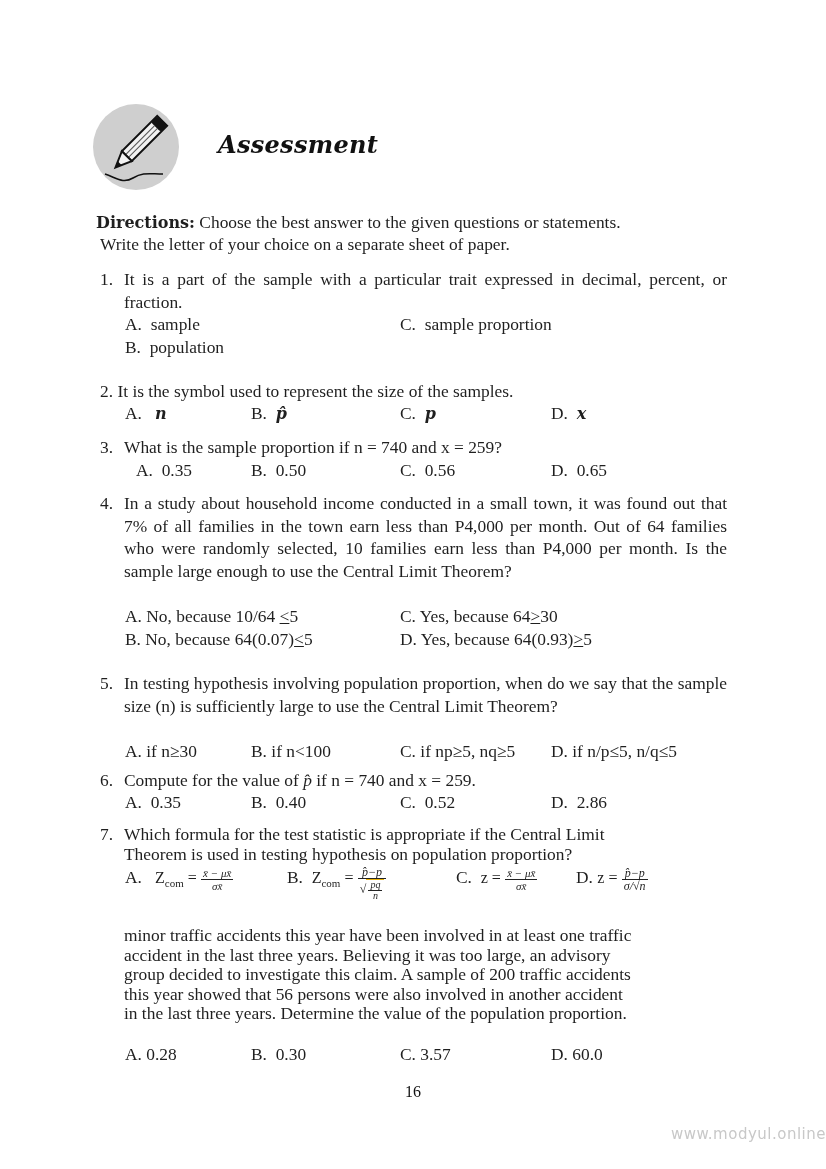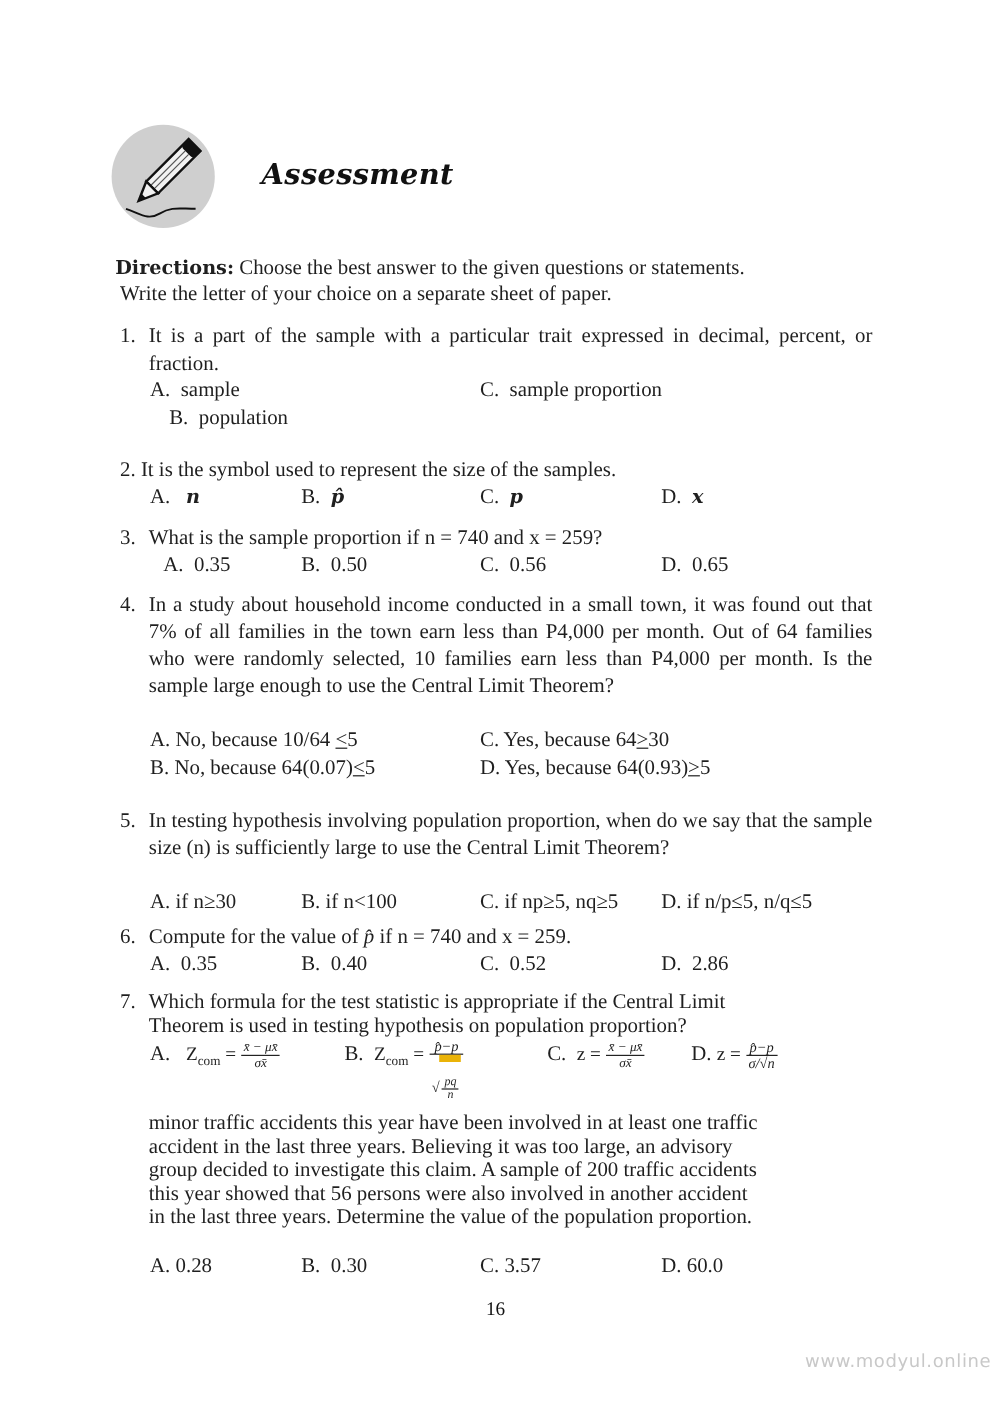--- a/index.html
+++ b/index.html
@@ -11,21 +11,21 @@
   .header-icon { left:93px; top:104px; width:86px; height:86px; border-radius:50%; background:#cfcfcf; }
   .title { left:218px; top:130px; font-family:"DejaVu Serif",serif; font-weight:bold; font-style:italic; font-size:24px; color:#111; letter-spacing:0.3px; }
   .bold { font-weight:bold; font-family:"DejaVu Serif",serif; font-size:16px; }
   .num { display:inline-block; width:24px; }
   .opt { position:absolute; white-space:nowrap; }
   .sym { font-weight:bold; font-style:italic; font-family:"DejaVu Serif",serif; font-size:16px; }
   .u { text-decoration:underline; }
   .frac { display:inline-block; vertical-align:middle; text-align:center; font-style:italic; font-size:11px; line-height:12px; }
   .frac .top { display:block; border-bottom:1px solid #222; padding:0 2px; }
   .frac .bot { display:block; padding:0 2px; }
-  .sqrt { display:inline-block; border-top:6px solid #eab308; padding:12px 2px; }
+  .sqrt { display:inline-block; border-top:1px solid #eab308; padding:0 2px; }
   .page-number { left:0; width:826px; top:1083px; text-align:center; font-family:"Liberation Serif",serif; font-size:16px; color:#111; }
   .watermark { left:0; width:826px; top:1125px; text-align:right; font-family:"DejaVu Sans",sans-serif; font-size:15px; color:#c8c8c8; letter-spacing:0.5px; }
 </style>
 </head>
 <body>
 
 <div class="abs header-icon">
   <svg width="86" height="86" viewBox="0 0 86 86">
     <g transform="rotate(45 43 43)">
       <rect x="36" y="6" width="14" height="50" fill="#f2f2f2" stroke="#111" stroke-width="2"></rect>
@@ -47,21 +47,21 @@
 <div class="abs txt" style="left:100px; top:233px; width:627px;">Write the letter of your choice on a separate sheet of paper.</div>
 
 <div class="abs txt" style="left:100px; top:268px; width:627px;">
   <div style="display:flex;">
     <span class="num">1.</span>
     <span class="just" style="flex:1;">It is a part of the sample with a particular trait expressed in decimal, percent, or fraction.</span>
   </div>
 </div>
 <div class="abs txt" style="left:0; top:313px; width:826px; height:46px;">
   <span class="opt" style="left:125px; top:0;"><span>A.</span>&nbsp; <span>sample</span></span>
-  <span class="opt" style="left:141px; top:23px;"><span>B.</span>&nbsp; <span>population</span></span>
+  <span class="opt" style="left:125px; top:23px;"><span>B.</span>&nbsp; <span>population</span></span>
   <span class="opt" style="left:400px; top:0;"><span>C.</span>&nbsp; <span>sample proportion</span></span>
 </div>
 
 <div class="abs txt" style="left:100px; top:380px; width:627px;">
   <span>2.</span>
   <span>It is the symbol used to represent the size of the samples.</span>
 </div>
 <div class="abs txt" style="left:0; top:402px; width:826px; height:23px;">
   <span class="opt" style="left:125px;"><span>A.</span>&nbsp;&nbsp; <span class="sym">n</span></span>
   <span class="opt" style="left:251px;"><span>B.</span>&nbsp; <span class="sym">p̂</span></span>

